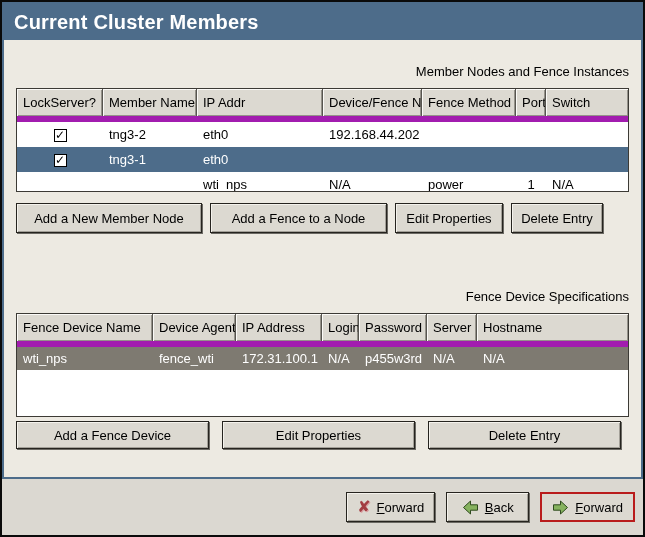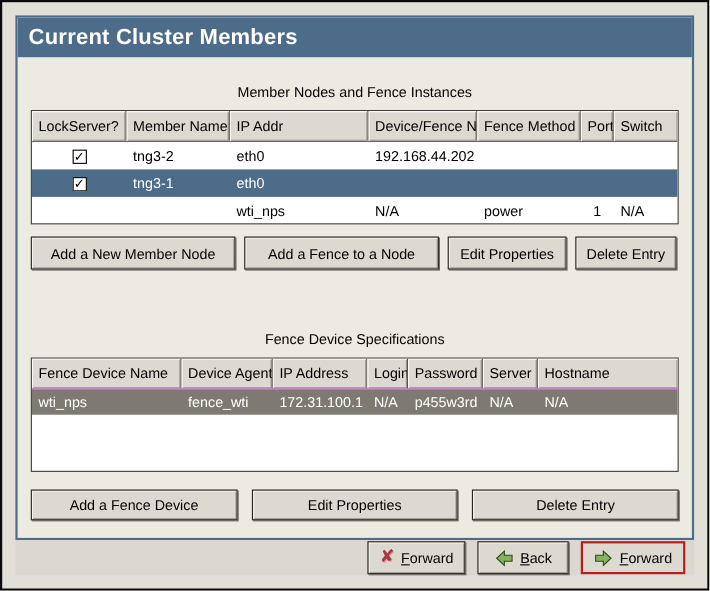--- a/index.html
+++ b/index.html
@@ -10,50 +10,50 @@
     width:645px; height:537px; overflow:hidden;
   }
   .window {
     width:645px; height:537px;
     background:#0a0a0a;
     padding:2px;
   }
   .frame {
     width:100%; height:100%;
     background:#e2dfd7;
-    padding:12px;
+    padding:0;
     display:flex; flex-direction:column;
   }
   .panel {
     height:477px;
     border:2px solid #4d6c8a;
     background:#edeae2;
     display:flex; flex-direction:column;
     overflow:hidden;
   }
   .titlebar {
     height:36px; background:#4d6c8a;
     color:#fff; font-weight:bold; font-size:20px;
     display:flex; align-items:center;
     padding-left:10px; flex:none;
     letter-spacing:0.2px;
   }
   .content { padding:0 12px; flex:1; display:flex; flex-direction:column; }
-  .caption { text-align:center; margin-top:24px; height:16px; flex:none; }
+  .caption { text-align:right; margin-top:24px; height:16px; flex:none; }
   .caption2 { margin-top:56px; }
   
   .gtable {
     margin-top:8px; flex:none;
     border:1px solid #3c3a35;
     background:#fff;
     height:104px;
     display:flex; flex-direction:column;
     overflow:hidden;
   }
-  .thead { display:grid; flex:none; border-bottom:1px solid #a21caf; }
+  .thead { display:grid; flex:none; border-bottom:6px solid #a21caf; }
   .t1 .thead, .t1 .trow { grid-template-columns:86px 94px 126px 99px 94px 30px 1fr; }
   .t2 .thead, .t2 .trow { grid-template-columns:136px 83px 86px 37px 68px 50px 1fr; }
   .th {
     background:#dcd9d1;
     border-right:1px solid #57554f;
     box-shadow: inset 1px 1px 0 #fbfaf7, inset -1px -1px 0 #95928a;
     padding:6px 6px 5px 6px;
     height:27px;
     white-space:nowrap; overflow:hidden;
   }
@@ -66,21 +66,21 @@
   .sel-gray { background:#7e7a71; color:#fff; }
   .checkbox {
     display:inline-block; width:13px; height:13px;
     background:#fff; border:1px solid #000;
     font-size:12px; line-height:11px; text-align:center;
     color:#000;
   }
   
   .btnrow { display:flex; flex:none; }
   .btnrow1 { margin-top:11px; gap:8px; }
-  .btnrow2 { margin-top:16px; gap:13px; }
+  .btnrow2 { margin-top:4px; gap:13px; }
   .gbtn {
     background:#dcd9d1;
     border:1px solid #26241f;
     box-shadow: 1px 1px 0 #6b6963, inset 1px 1px 0 #f4f2ec, inset -1px -1px 0 #a3a098;
     height:30px;
     font-family:inherit; font-size:13px; color:#000;
     display:flex; align-items:center; justify-content:center;
     padding:0 10px; white-space:nowrap; cursor:default;
   }
   .btnrow2 .gbtn { height:28px; width:193px; }

